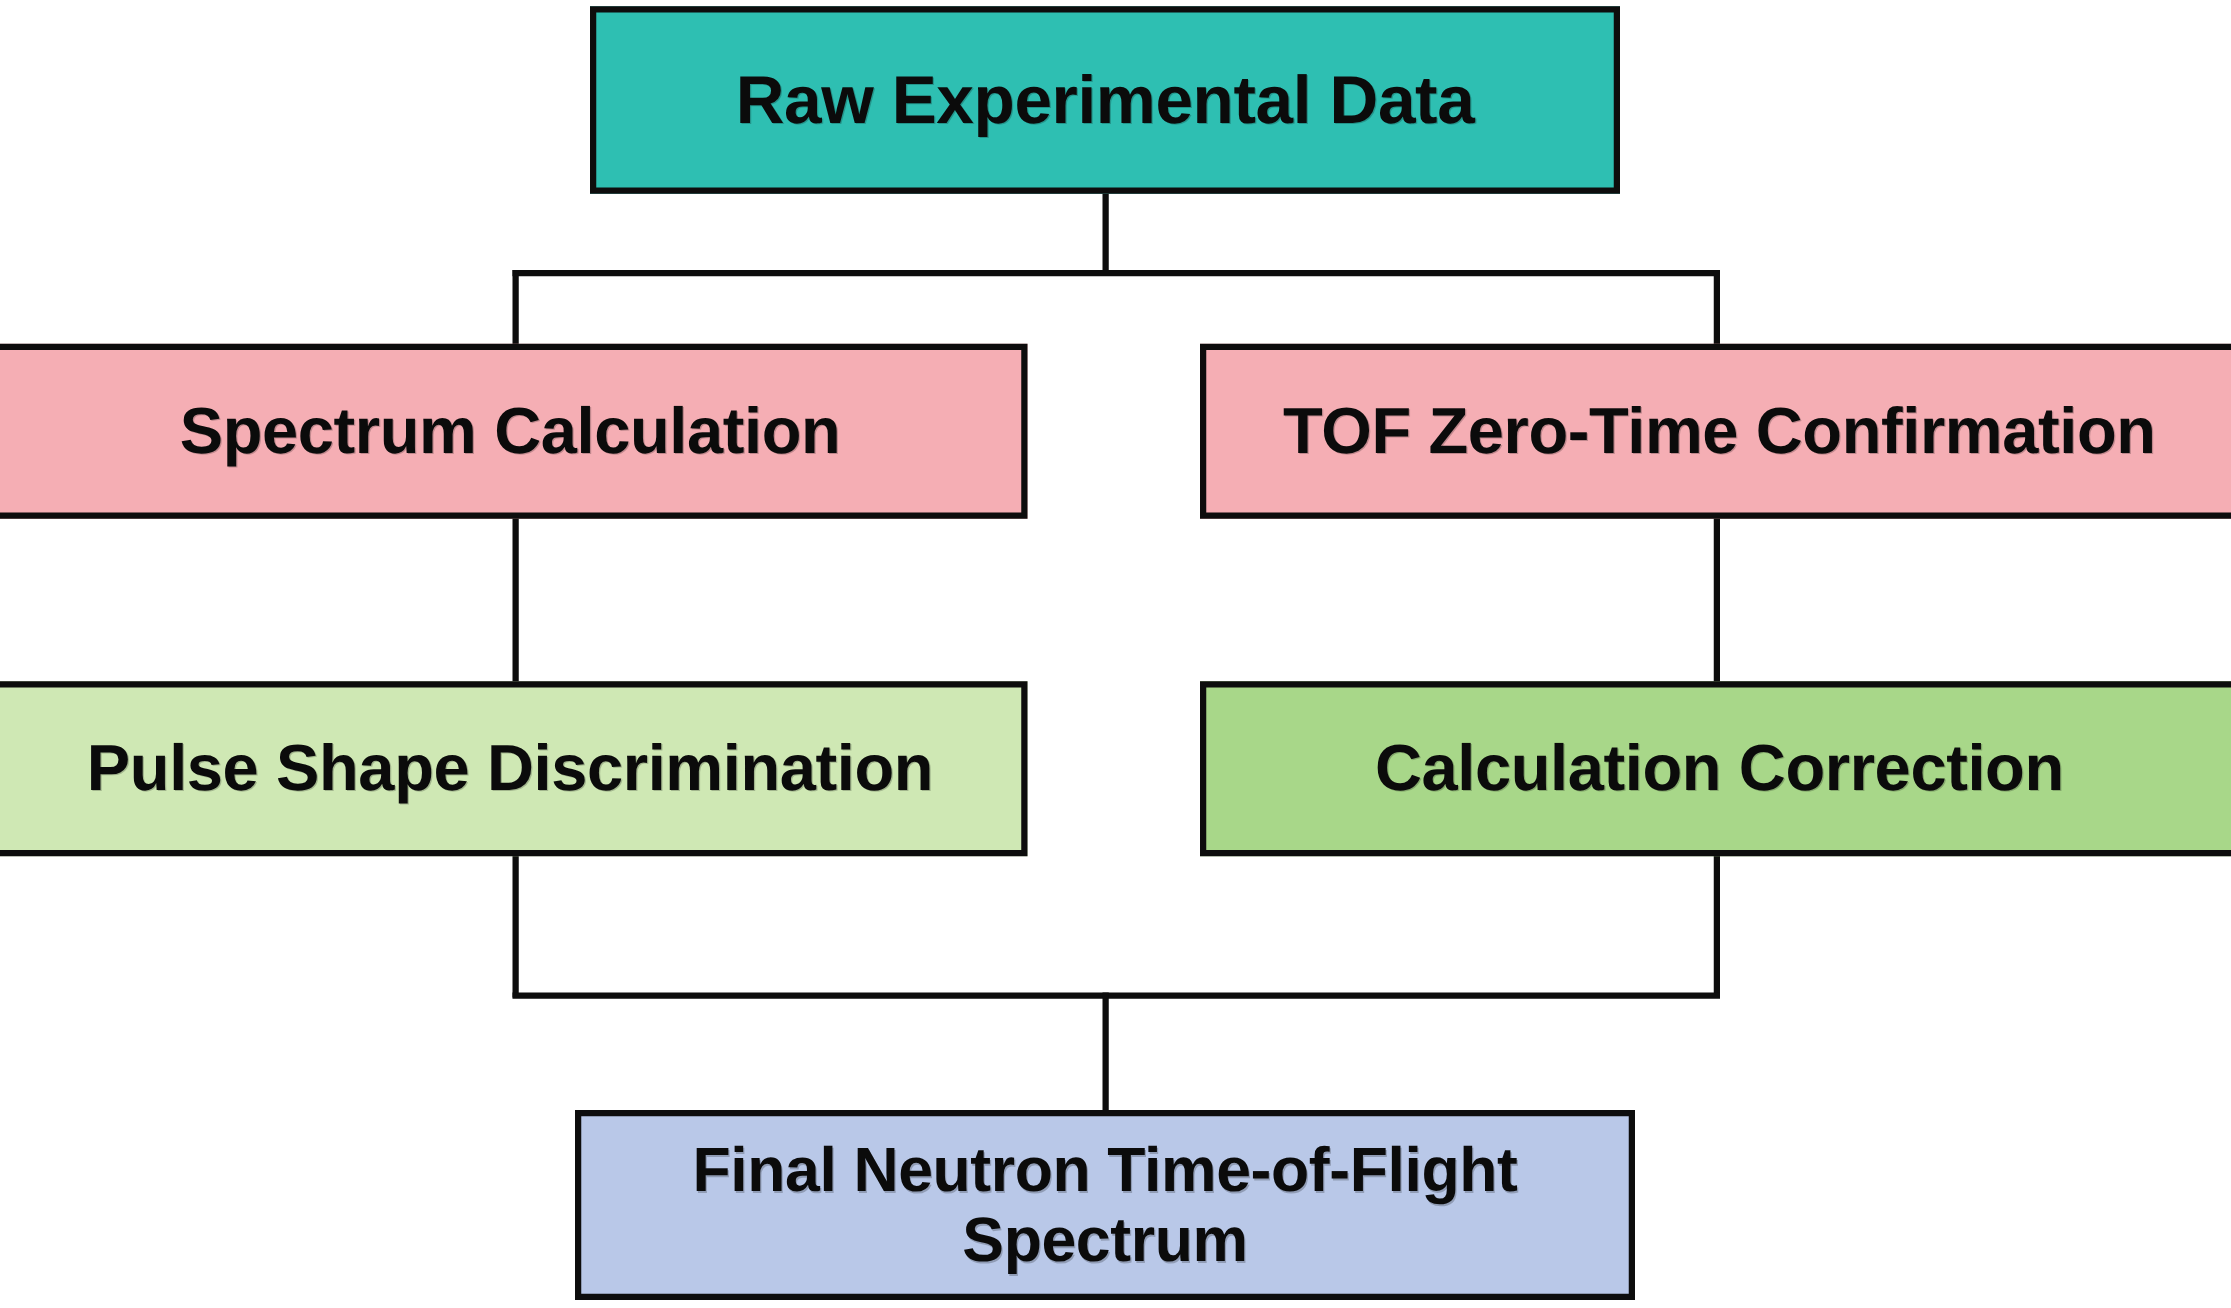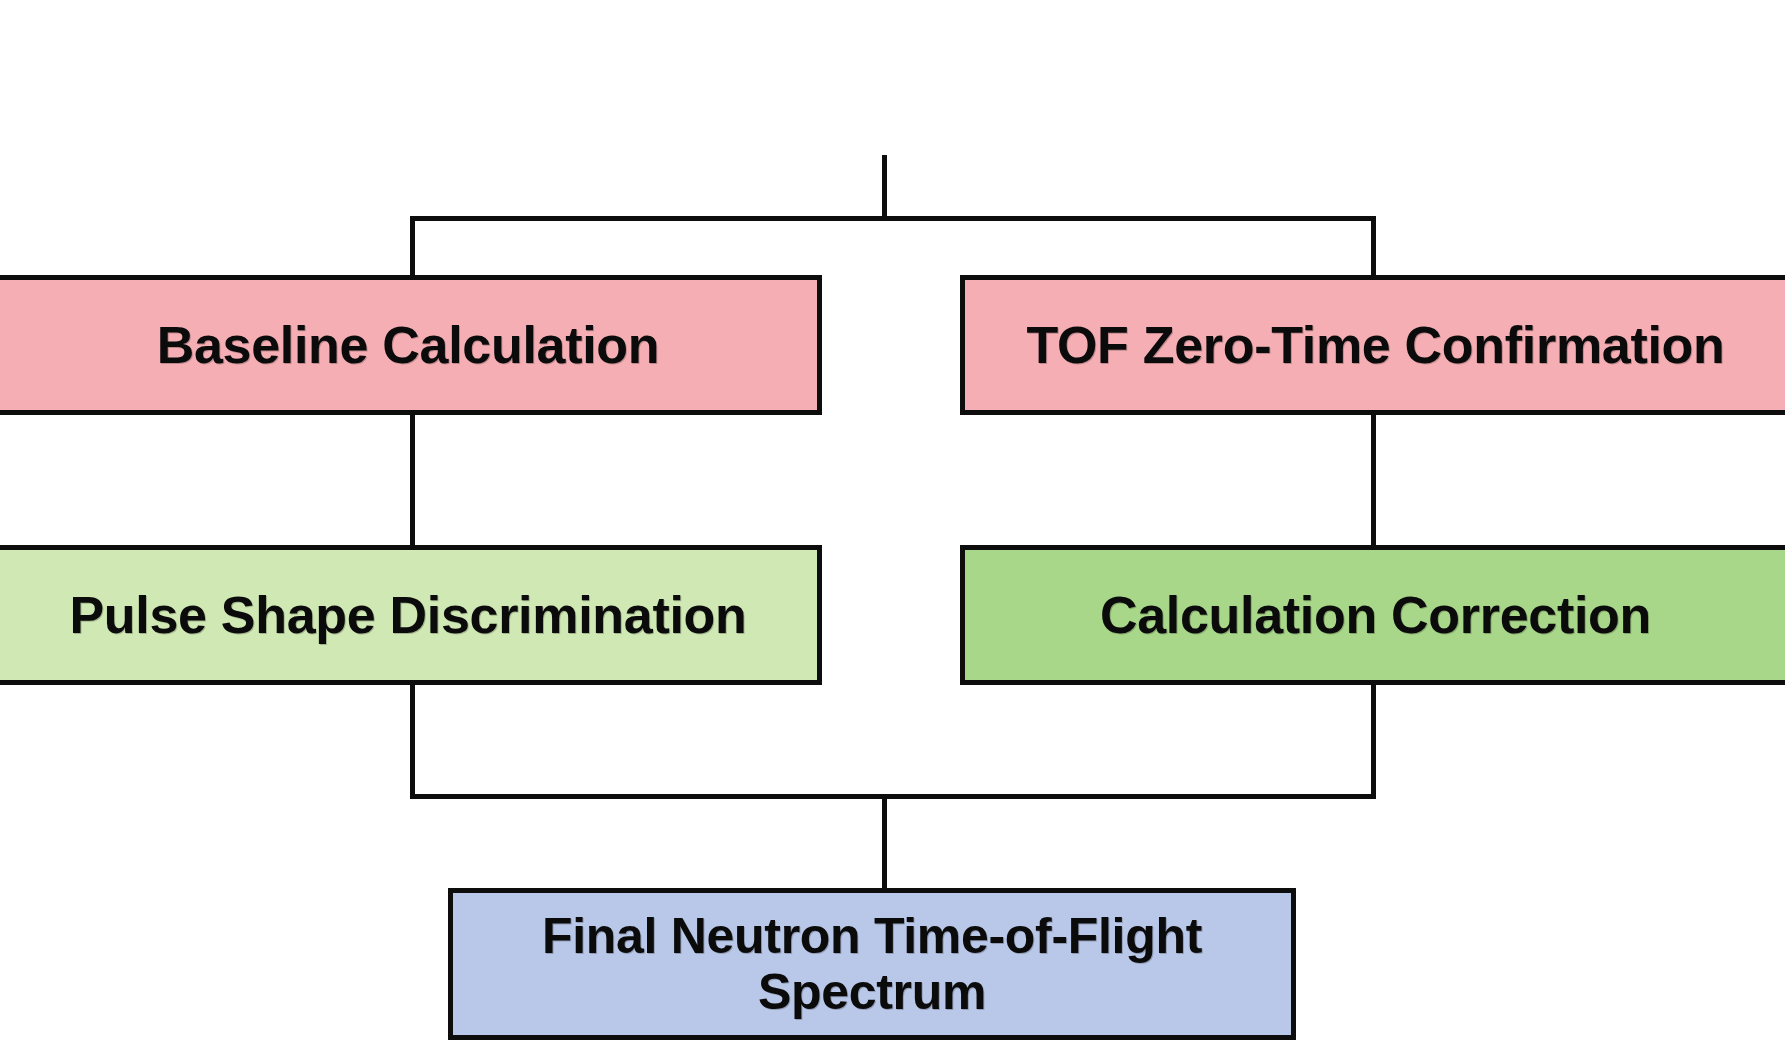--- a/index.html
+++ b/index.html
@@ -62,21 +62,21 @@
   }
   #node-psd {
     left: -6px; top: 545px; width: 828px; height: 140px;
     font-size: 52px;
   }
   #node-background {
     left: 960px; top: 545px; width: 831px; height: 140px;
     font-size: 52px;
   }
   #node-final {
-    left: 448px; top: 888px; width: 848px; height: 152px;
+    left: 460px; top: 888px; width: 848px; height: 152px;
     font-size: 50px;
   }
 
   
   #line-raw-down   { left: 882px; top: 155px; height: 63px; }
   #line-split-h    { left: 410px; top: 216px; width: 966px; }
   #line-left-down1 { left: 410px; top: 216px; height: 62px; }
   #line-right-down1{ left: 1371px; top: 216px; height: 62px; }
   #line-left-down2 { left: 410px; top: 412px; height: 136px; }
   #line-right-down2{ left: 1371px; top: 412px; height: 136px; }
@@ -94,23 +94,26 @@
   <div class="line line-h" id="line-split-h" style="background: rgb(13, 13, 13);"></div>
   <div class="line line-v" id="line-left-down1" style="background: rgb(13, 13, 13);"></div>
   <div class="line line-v" id="line-right-down1" style="background: rgb(13, 13, 13);"></div>
   <div class="line line-v" id="line-left-down2" style="background: rgb(13, 13, 13);"></div>
   <div class="line line-v" id="line-right-down2" style="background: rgb(13, 13, 13);"></div>
   <div class="line line-v" id="line-left-down3" style="background: rgb(13, 13, 13);"></div>
   <div class="line line-v" id="line-right-down3" style="background: rgb(13, 13, 13);"></div>
   <div class="line line-h" id="line-merge-h" style="background: rgb(13, 13, 13);"></div>
   <div class="line line-v" id="line-final-down" style="background: rgb(13, 13, 13);"></div>
 
+  <div class="node" id="node-raw-data" style="background: rgb(46, 191, 178); border-color: rgb(13, 13, 13); color: rgb(11, 11, 11);">
+    <span class="node-label">Raw Experimental Data</span>
+  </div>
 
   <div class="node" id="node-baseline" style="background: rgb(245, 174, 180); border-color: rgb(13, 13, 13); color: rgb(11, 11, 11);">
-    <span class="node-label">Baseline Calculation</span>
+    <span class="node-label">Spectrum Calculation</span>
   </div>
 
   <div class="node" id="node-tof-zero" style="background: rgb(245, 174, 180); border-color: rgb(13, 13, 13); color: rgb(11, 11, 11);">
     <span class="node-label">TOF Zero-Time Confirmation</span>
   </div>
 
   <div class="node" id="node-psd" style="background: rgb(207, 232, 180); border-color: rgb(13, 13, 13); color: rgb(11, 11, 11);">
     <span class="node-label">Pulse Shape Discrimination</span>
   </div>
 

